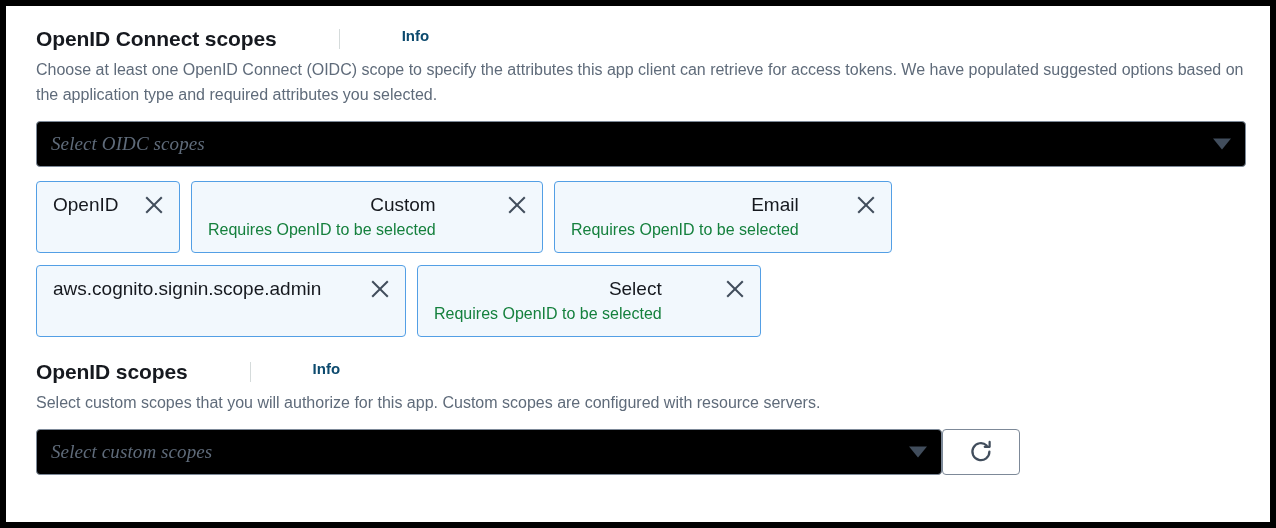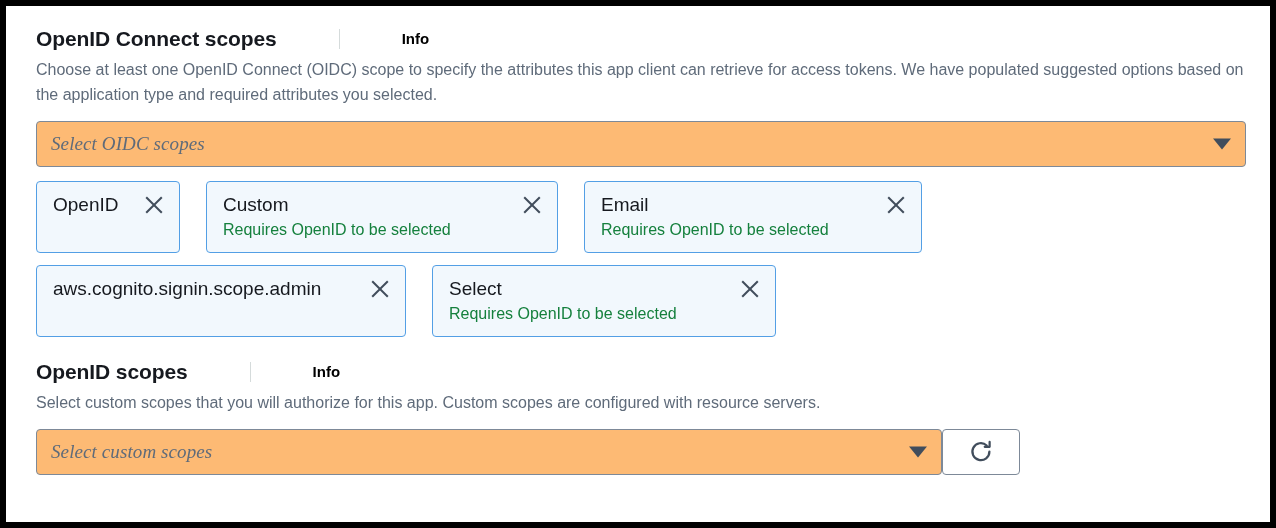--- a/index.html
+++ b/index.html
@@ -27,42 +27,42 @@
     position: absolute;
     left: 0; top: 0;
     width: 1264px;
     height: 516px;
     padding: 20px 26px 0 30px;
   }
 
   
   .sec-head {
     display: flex;
-    align-items: center;
+    align-items: flex-start;
     height: 26px;
     gap: 48px;
   }
   .sec-title {
     font-size: 21px;
     font-weight: bold;
     color: #16191f;
     letter-spacing: -0.1px;
     line-height: 26px;
   }
   .sec-divider {
     width: 1px;
     height: 20px;
     background: #d5dbdb;
     margin: 0 14px;
     align-self: center;
   }
   .info-link {
     font-size: 15px;
     font-weight: bold;
-    color: #000000;
+    color: #0c4a6e;
     line-height: 20px;
     cursor: pointer;
   }
 
   .sec-desc {
     font-size: 16px;
     color: #5f6b7a;
     line-height: 25px;
     margin-top: 5px;
     max-width: 1216px;
@@ -71,21 +71,21 @@
   
   .select-row {
     display: flex;
     align-items: flex-start;
   }
   .select {
     position: relative;
     height: 46px;
     border: 1px solid #7d8998;
     border-radius: 4px;
-    background: #fdba74;
+    background: #000000;
     display: flex;
     align-items: center;
     padding: 0 14px;
     cursor: pointer;
   }
   .select .ph {
     font-size: 19px;
     font-style: italic;
     color: #5f6b7a;
     font-family: "Liberation Serif", serif;
@@ -103,22 +103,23 @@
   }
 
   #oidc-select { width: 1210px; margin-top: 14px; }
   #custom-select { width: 906px; }
 
   
   .chip-rows { margin-top: 14px; }
   .chip-row {
     display: flex;
     align-items: flex-start;
-    gap: 26px;
+    gap: 11px;
     margin-bottom: 12px;
+    text-align: right;
   }
   .chip {
     border: 1px solid #539fe5;
     border-radius: 4px;
     background: #f2f8fd;
     padding: 10px 14px 10px 16px;
     height: 72px;
     display: flex;
     align-items: flex-start;
     justify-content: space-between;

